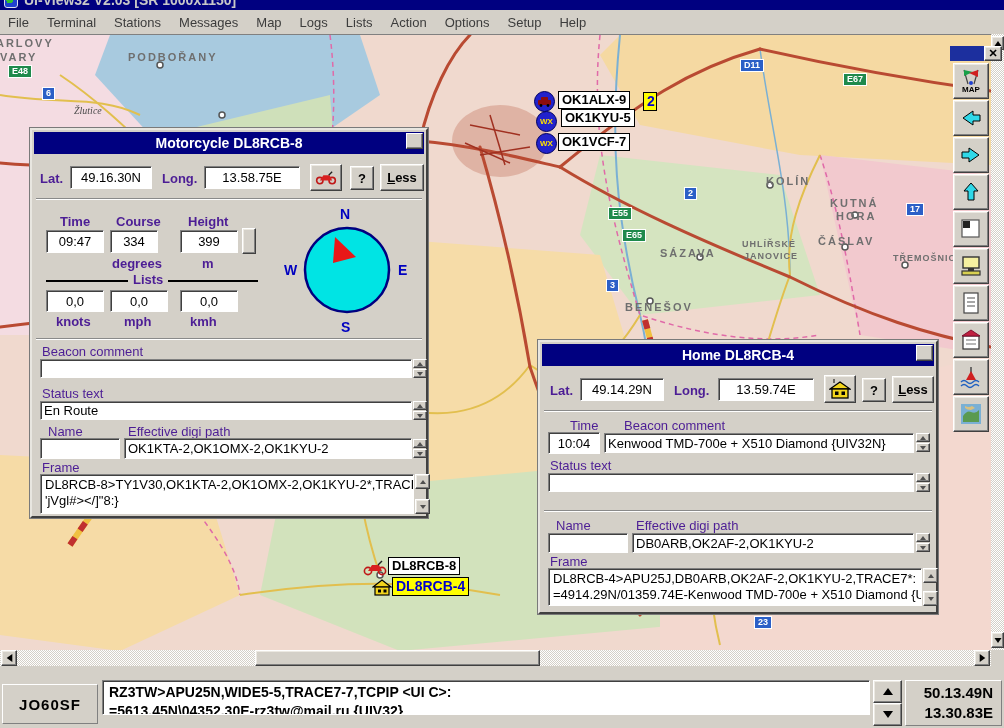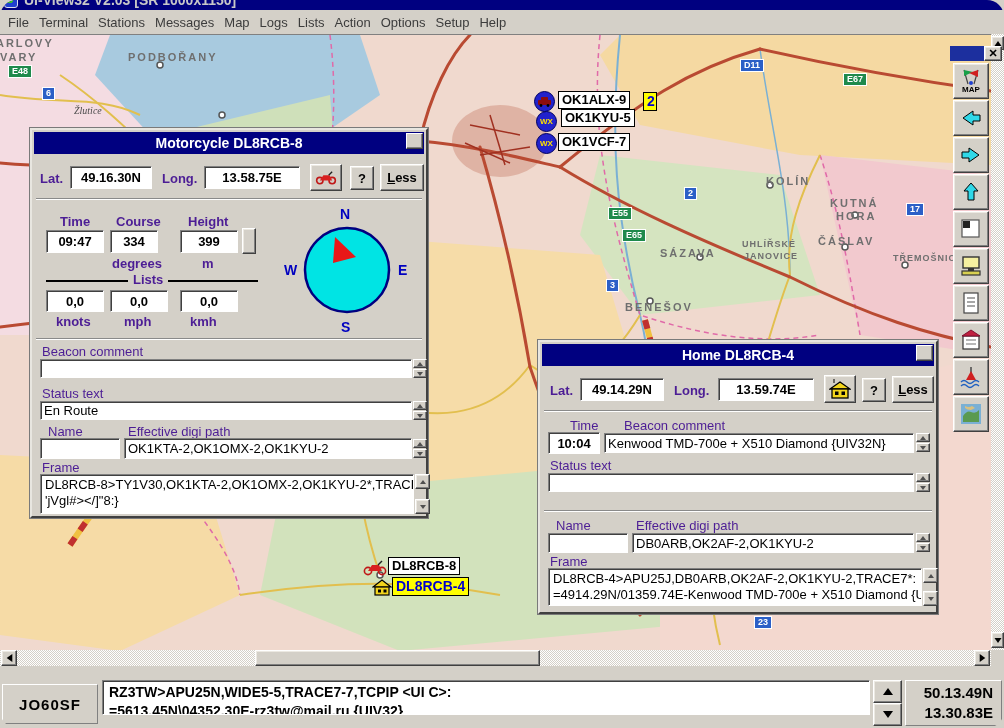--- a/index.html
+++ b/index.html
@@ -1,43 +1,43 @@
 <!DOCTYPE html>
 <html><head>
 <meta charset="utf-8">
 <style>
   html,body{margin:0;padding:0;background:#d4d0c8;}
   *{box-sizing:border-box;}
   .screen{position:relative;width:1004px;height:728px;overflow:hidden;background:#d4d0c8;
-          font-family:"Liberation Sans",sans-serif;border-radius:17px;}
+          font-family:"Liberation Sans",sans-serif;}
   .abs{position:absolute;}
   
   .app-titlebar{position:absolute;left:0;top:0;width:1004px;height:10px;background:#000080;overflow:hidden;}
   .app-titlebar .tt{display:block;margin:-10px 0 0 24px;color:#c8c8c8;font:bold 14px "Liberation Sans",sans-serif;line-height:20px;white-space:nowrap;}
   .app-icon{position:absolute;left:4px;top:-6px;width:14px;height:14px;border-radius:3px;
             background:radial-gradient(circle at 40% 40%, #30c030 0 35%, #2040d0 36% 100%);border:1px solid #dde;}
   
-  .menubar{position:absolute;left:0;top:10px;width:838px;height:24px;background:#d4d0c8;display:flex;gap:10px;padding-left:8px;align-items:center;}
+  .menubar{position:absolute;left:0;top:10px;width:838px;height:24px;background:#d4d0c8;display:flex;gap:18px;padding-left:8px;align-items:center;}
   .menubar span{font:13px "Liberation Sans",sans-serif;color:#3c3c3c;white-space:nowrap;cursor:default;}
   
   .map{position:absolute;left:0;top:34px;width:991px;height:616px;overflow:hidden;background:#f0d9ce;border-top:1px solid #808080;}
   .place{position:absolute;font:bold 11px "Liberation Sans",sans-serif;color:#6f6f6f;letter-spacing:2px;white-space:nowrap;}
   .place.sm{font:italic 10px "Liberation Serif",serif;letter-spacing:0;color:#4d4d4d;}
   .shield{position:absolute;font:bold 9px "Liberation Sans",sans-serif;color:#fff;padding:1px 3px;border:1px solid #fff;line-height:9px;}
   .shield.green{background:#1f8a4c;}
   .shield.blue{background:#2b5fc7;}
   .stn-label{position:absolute;background:#fff;border:1px solid #000;color:#000;font:bold 13px "Liberation Sans",sans-serif;line-height:15px;height:18px;padding:0 3px;white-space:nowrap;}
   .stn-label.sel{background:#ffff00;color:#0000cc;font-size:14px;height:19px;line-height:17px;}
   .blue-circle{position:absolute;width:21px;height:21px;border-radius:50%;background:#2222cc;border:1px solid #000060;
                display:flex;align-items:center;justify-content:center;font:bold 8px "Liberation Sans",sans-serif;color:#ffe000;}
   
   .fld{position:absolute;background:#fff;border:1px solid;border-color:#808080 #fff #fff #808080;
        box-shadow:inset 1px 1px 0 #404040;font:13px "Liberation Sans",sans-serif;padding:1px 3px;color:#000;}
   input.fld{outline:none;}
-  .c{text-align:center;} .b{font-weight:bold;}
+  .c{text-align:center;} .b{font-weight:normal;}
   .btn{position:absolute;background:#d4d0c8;border:1px solid;border-color:#fff #404040 #404040 #fff;
        box-shadow:inset -1px -1px 0 #808080,inset 1px 1px 0 #ece9e2;display:flex;align-items:center;justify-content:center;
        font:bold 13px "Liberation Sans",sans-serif;cursor:default;}
   .lbl{position:absolute;font:13px "Liberation Sans",sans-serif;color:#4c1d95;white-space:nowrap;}
   .lbl.b{font-weight:bold;}
   .groove{position:absolute;height:0;border-top:1px solid #8a8a8a;border-bottom:1px solid #fff;}
   .dialog{position:absolute;background:#d4d0c8;border:2px solid;border-color:#e8e6e0 #404040 #404040 #e8e6e0;box-shadow:0 0 0 1px #7a7a7a;}
   .titlebar{position:absolute;left:2px;right:2px;top:2px;height:22px;background:#000080;color:#ffffff;
             font:bold 14px "Liberation Sans",sans-serif;display:flex;align-items:center;justify-content:center;}
   .tb-btn{position:absolute;right:3px;top:3px;width:17px;height:16px;background:#d4d0c8;border:1px solid;border-color:#fff #404040 #404040 #fff;box-shadow:inset -1px -1px 0 #808080;}

